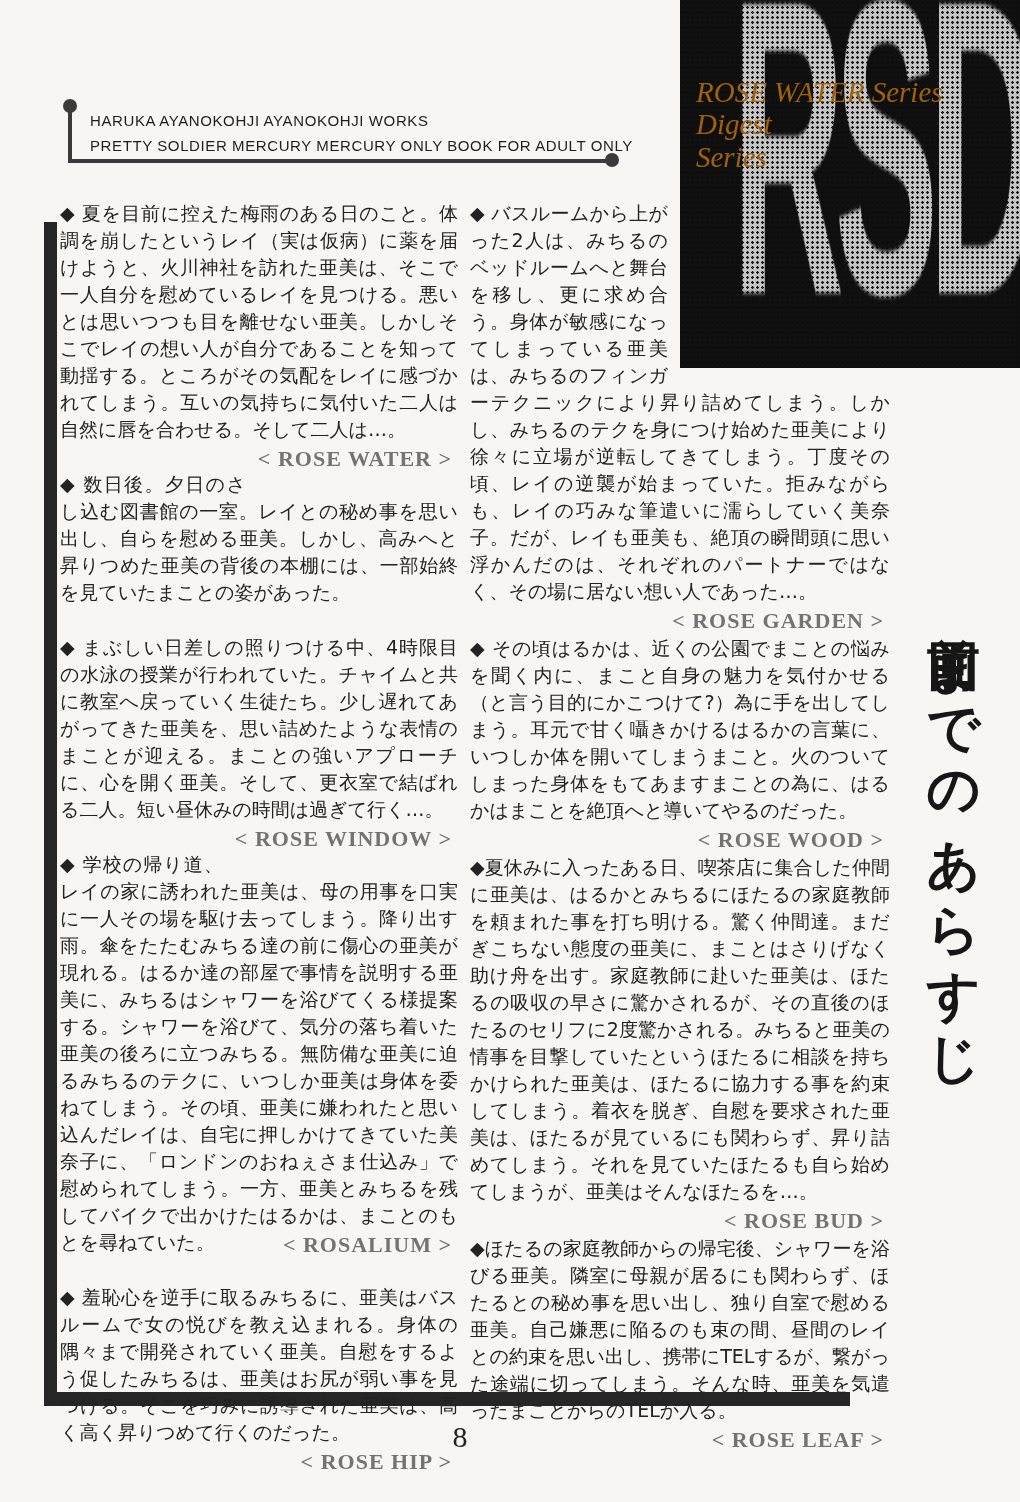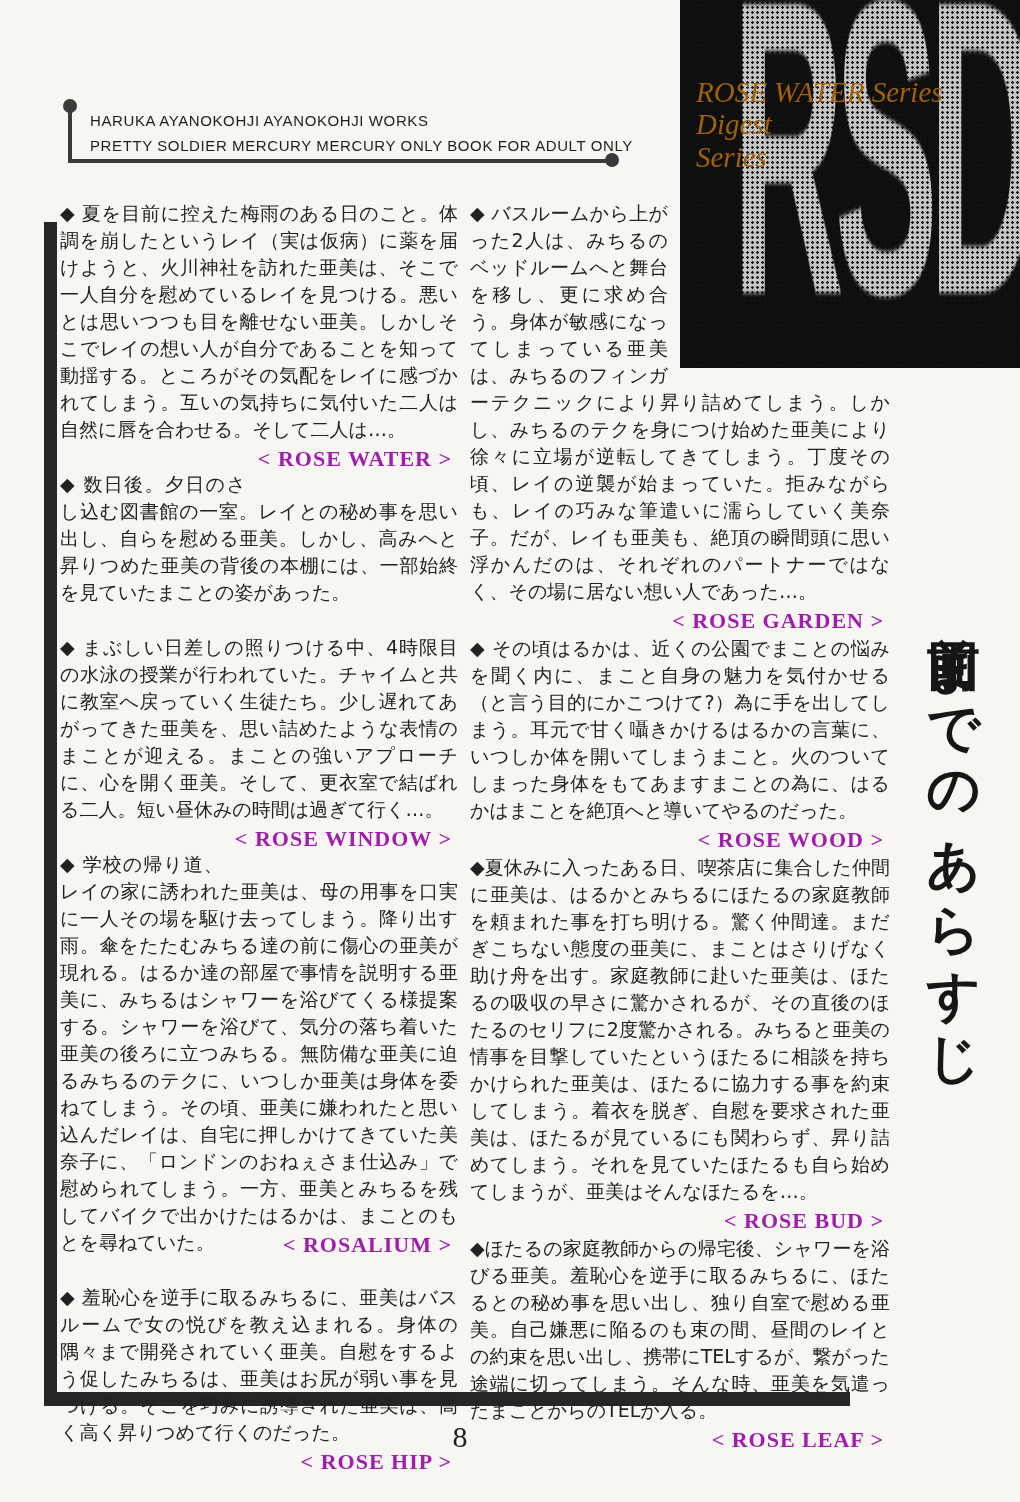--- a/index.html
+++ b/index.html
@@ -41,21 +41,21 @@
 
   
   .col { position:absolute; top:200px; color:#222; font-size:19px; line-height:27px;
     text-align:justify; }
   .col-left { left:60px; width:398px; }
   .col-right { left:470px; width:420px; }
   .story { margin:0 0 28px 0; }
   .col-right .story { margin-bottom:30px; }
   .story p { margin:0; }
   .tag { float:right; font-family:"Liberation Serif", serif; font-weight:bold;
-    font-size:22px; letter-spacing:1px; color:#a21caf; margin:2px 6px 0 12px; white-space:nowrap; }
+    font-size:22px; letter-spacing:1px; color:#737373; margin:2px 6px 0 12px; white-space:nowrap; }
   .rsd-spacer { float:right; width:216px; height:180px; margin-left:6px; }
 
   
   .vertical-title { position:absolute; left:902px; top:596px; height:560px;
     writing-mode:vertical-rl; text-orientation:upright;
     font-family:"DejaVu Sans", sans-serif; font-weight:900; font-size:53px;
     letter-spacing:5px; line-height:104px; color:#161616; }
 
   
   .page-number { position:absolute; left:430px; top:1420px; width:60px; text-align:center;
@@ -107,21 +107,21 @@
     <div class="story">
       <p><span class="rsd-spacer"></span><span>◆ バスルームから上がった2人は、みちるのベッドルームへと舞台を移し、更に求め合う。身体が敏感になってしまっている亜美は、みちるのフィンガーテクニックにより昇り詰めてしまう。しかし、みちるのテクを身につけ始めた亜美により徐々に立場が逆転してきてしまう。丁度その頃、レイの逆襲が始まっていた。拒みながらも、レイの巧みな筆遣いに濡らしていく美奈子。だが、レイも亜美も、絶頂の瞬間頭に思い浮かんだのは、それぞれのパートナーではなく、その場に居ない想い人であった…。</span><span class="tag">&lt; ROSE GARDEN &gt;</span></p>
     </div>
     <div class="story">
       <p><span>◆ その頃はるかは、近くの公園でまことの悩みを聞く内に、まこと自身の魅力を気付かせる（と言う目的にかこつけて?）為に手を出してしまう。耳元で甘く囁きかけるはるかの言葉に、いつしか体を開いてしまうまこと。火のついてしまった身体をもてあますまことの為に、はるかはまことを絶頂へと導いてやるのだった。</span><span class="tag">&lt; ROSE WOOD &gt;</span></p>
     </div>
     <div class="story">
       <p><span>◆夏休みに入ったある日、喫茶店に集合した仲間に亜美は、はるかとみちるにほたるの家庭教師を頼まれた事を打ち明ける。驚く仲間達。まだぎこちない態度の亜美に、まことはさりげなく助け舟を出す。家庭教師に赴いた亜美は、ほたるの吸収の早さに驚かされるが、その直後のほたるのセリフに2度驚かされる。みちると亜美の情事を目撃していたというほたるに相談を持ちかけられた亜美は、ほたるに協力する事を約束してしまう。着衣を脱ぎ、自慰を要求された亜美は、ほたるが見ているにも関わらず、昇り詰めてしまう。それを見ていたほたるも自ら始めてしまうが、亜美はそんなほたるを…。</span><span class="tag">&lt; ROSE BUD &gt;</span></p>
     </div>
     <div class="story">
-      <p><span>◆ほたるの家庭教師からの帰宅後、シャワーを浴びる亜美。羞恥心を逆手に取るみちるに、ほたるとの秘め事を思い出し、独り自室で慰める亜美。自己嫌悪に陥るのも束の間、昼間のレイとの約束を思い出し、携帯にTELするが、繋がった途端に切ってしまう。そんな時、亜美を気遣ったまことからのTELが入る。</span><span class="tag">&lt; ROSE LEAF &gt;</span></p>
+      <p><span>◆ほたるの家庭教師からの帰宅後、シャワーを浴びる亜美。隣室に母親が居るにも関わらず、ほたるとの秘め事を思い出し、独り自室で慰める亜美。自己嫌悪に陥るのも束の間、昼間のレイとの約束を思い出し、携帯にTELするが、繋がった途端に切ってしまう。そんな時、亜美を気遣ったまことからのTELが入る。</span><span class="tag">&lt; ROSE LEAF &gt;</span></p>
     </div>
   </div>
 
   <div class="vertical-title">前回までのあらすじ</div>
 
   <div class="page-number">8</div>
 
 </div>
 
 </body></html>

